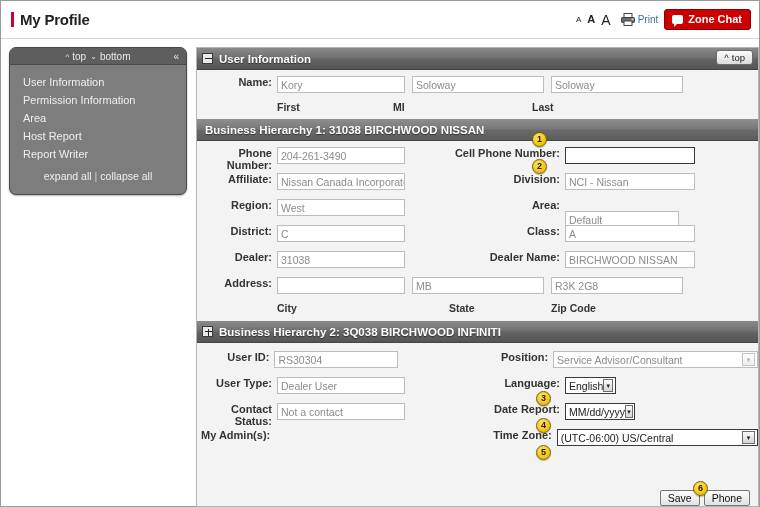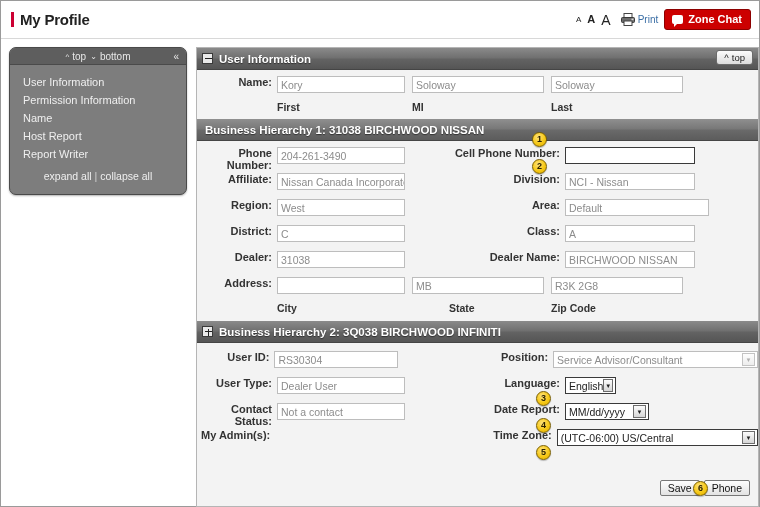--- a/index.html
+++ b/index.html
@@ -175,21 +175,21 @@
     background:radial-gradient(circle at 40% 32%,#ffe27a 0%,#f6c816 55%,#e0ae00 100%);
     border:1px solid #7a5f00;
     color:#2c2200; font-size:9px; font-weight:bold;
     display:flex; align-items:center; justify-content:center;
     line-height:1; z-index:20;
     box-shadow:0 1px 1px rgba(0,0,0,.25);
   }
 
   
   .footer {
-    position:absolute; right:8px; bottom:10px;
+    position:absolute; right:8px; bottom:0;
     display:flex; gap:4px; align-items:flex-start;
   }
   .btn {
     height:16px; padding:0 7px;
     background:linear-gradient(to bottom,#fdfdfd,#e2e2e2);
     border:1px solid #777; border-radius:2px;
     font-size:10.5px; color:#111; cursor:pointer;
     display:flex; align-items:center;
   }
 </style>
@@ -234,21 +234,21 @@
       </span>
       <span class="lnk">
         <span class="chev">⌄</span>
         <span>bottom</span>
       </span>
       <span class="dblchev">«</span>
     </div>
     <div class="sb-body">
       <div class="sb-item">User Information</div>
       <div class="sb-item">Permission Information</div>
-      <div class="sb-item">Name</div>
+      <div class="sb-item">Area</div>
       <div class="sb-item">Host Report</div>
       <div class="sb-item">Report Writer</div>
       <div class="sb-foot">
         <span>expand all</span><span class="sep">|</span><span>collapse all</span>
       </div>
     </div>
   </div>
 
   <div class="main">
 
@@ -262,21 +262,21 @@
     </div>
 
     <div class="sec-body" style="padding-bottom:2px;">
       <div class="row" style="height:24px;">
         <span class="lbl" style="width:80px;">Name:</span>
         <span class="inp w128" style="margin-right:7px;">Kory</span>
         <span class="inp w132" style="margin-right:7px;">Soloway</span>
         <span class="inp w132">Soloway</span>
       </div>
       <div class="sub-labels" style="padding-left:80px;padding-bottom:4px;">
-        <span style="width:135px;">First</span>
+        <span style="width:116px;">First</span>
         <span style="width:139px;">MI</span>
         <span>Last</span>
       </div>
     </div>
 
     <div class="section-head alt">
       <span class="sec-title" style="padding-left:3px;">Business Hierarchy 1: 31038 BIRCHWOOD NISSAN</span>
     </div>
 
     <div class="sec-body" style="position:relative;">
@@ -293,21 +293,21 @@
         <span class="lbl" style="width:80px;">Affiliate:</span>
         <span class="inp w128">Nissan Canada Incorporate</span>
         <span class="lbl" style="width:160px;">Division:</span>
         <span class="inp" style="width:130px;">NCI - Nissan</span>
       </div>
 
       <div class="row">
         <span class="lbl" style="width:80px;">Region:</span>
         <span class="inp w128">West</span>
         <span class="lbl" style="width:160px;">Area:</span>
-        <span class="inp" style="width:144px;">Default</span>
+        <span class="inp" style="width:114px;margin-top:12px;">Default</span>
       </div>
 
       <div class="row">
         <span class="lbl" style="width:80px;">District:</span>
         <span class="inp w128">C</span>
         <span class="lbl" style="width:160px;">Class:</span>
         <span class="inp" style="width:130px;">A</span>
       </div>
 
       <div class="row">
@@ -354,21 +354,21 @@
         <span class="sel" style="width:51px;">
           <span>English</span>
           <span class="arrowbox">▼</span>
         </span>
       </div>
 
       <div class="row">
         <span class="lbl" style="width:80px;">Contact Status:</span>
         <span class="inp w128">Not a contact</span>
         <span class="lbl" style="width:160px;">Date Report:</span>
-        <span class="sel" style="width:84px;">
+        <span class="sel" style="width:70px;">
           <span>MM/dd/yyyy</span>
           <span class="arrowbox">▼</span>
         </span>
       </div>
 
       <div class="row">
         <span class="lbl" style="width:80px;">My Admin(s):</span>
         <span class="inp w128" style="border:none;background:transparent;"></span>
         <span class="lbl" style="width:160px;">Time Zone:</span>
         <span class="sel" style="width:206px;">

